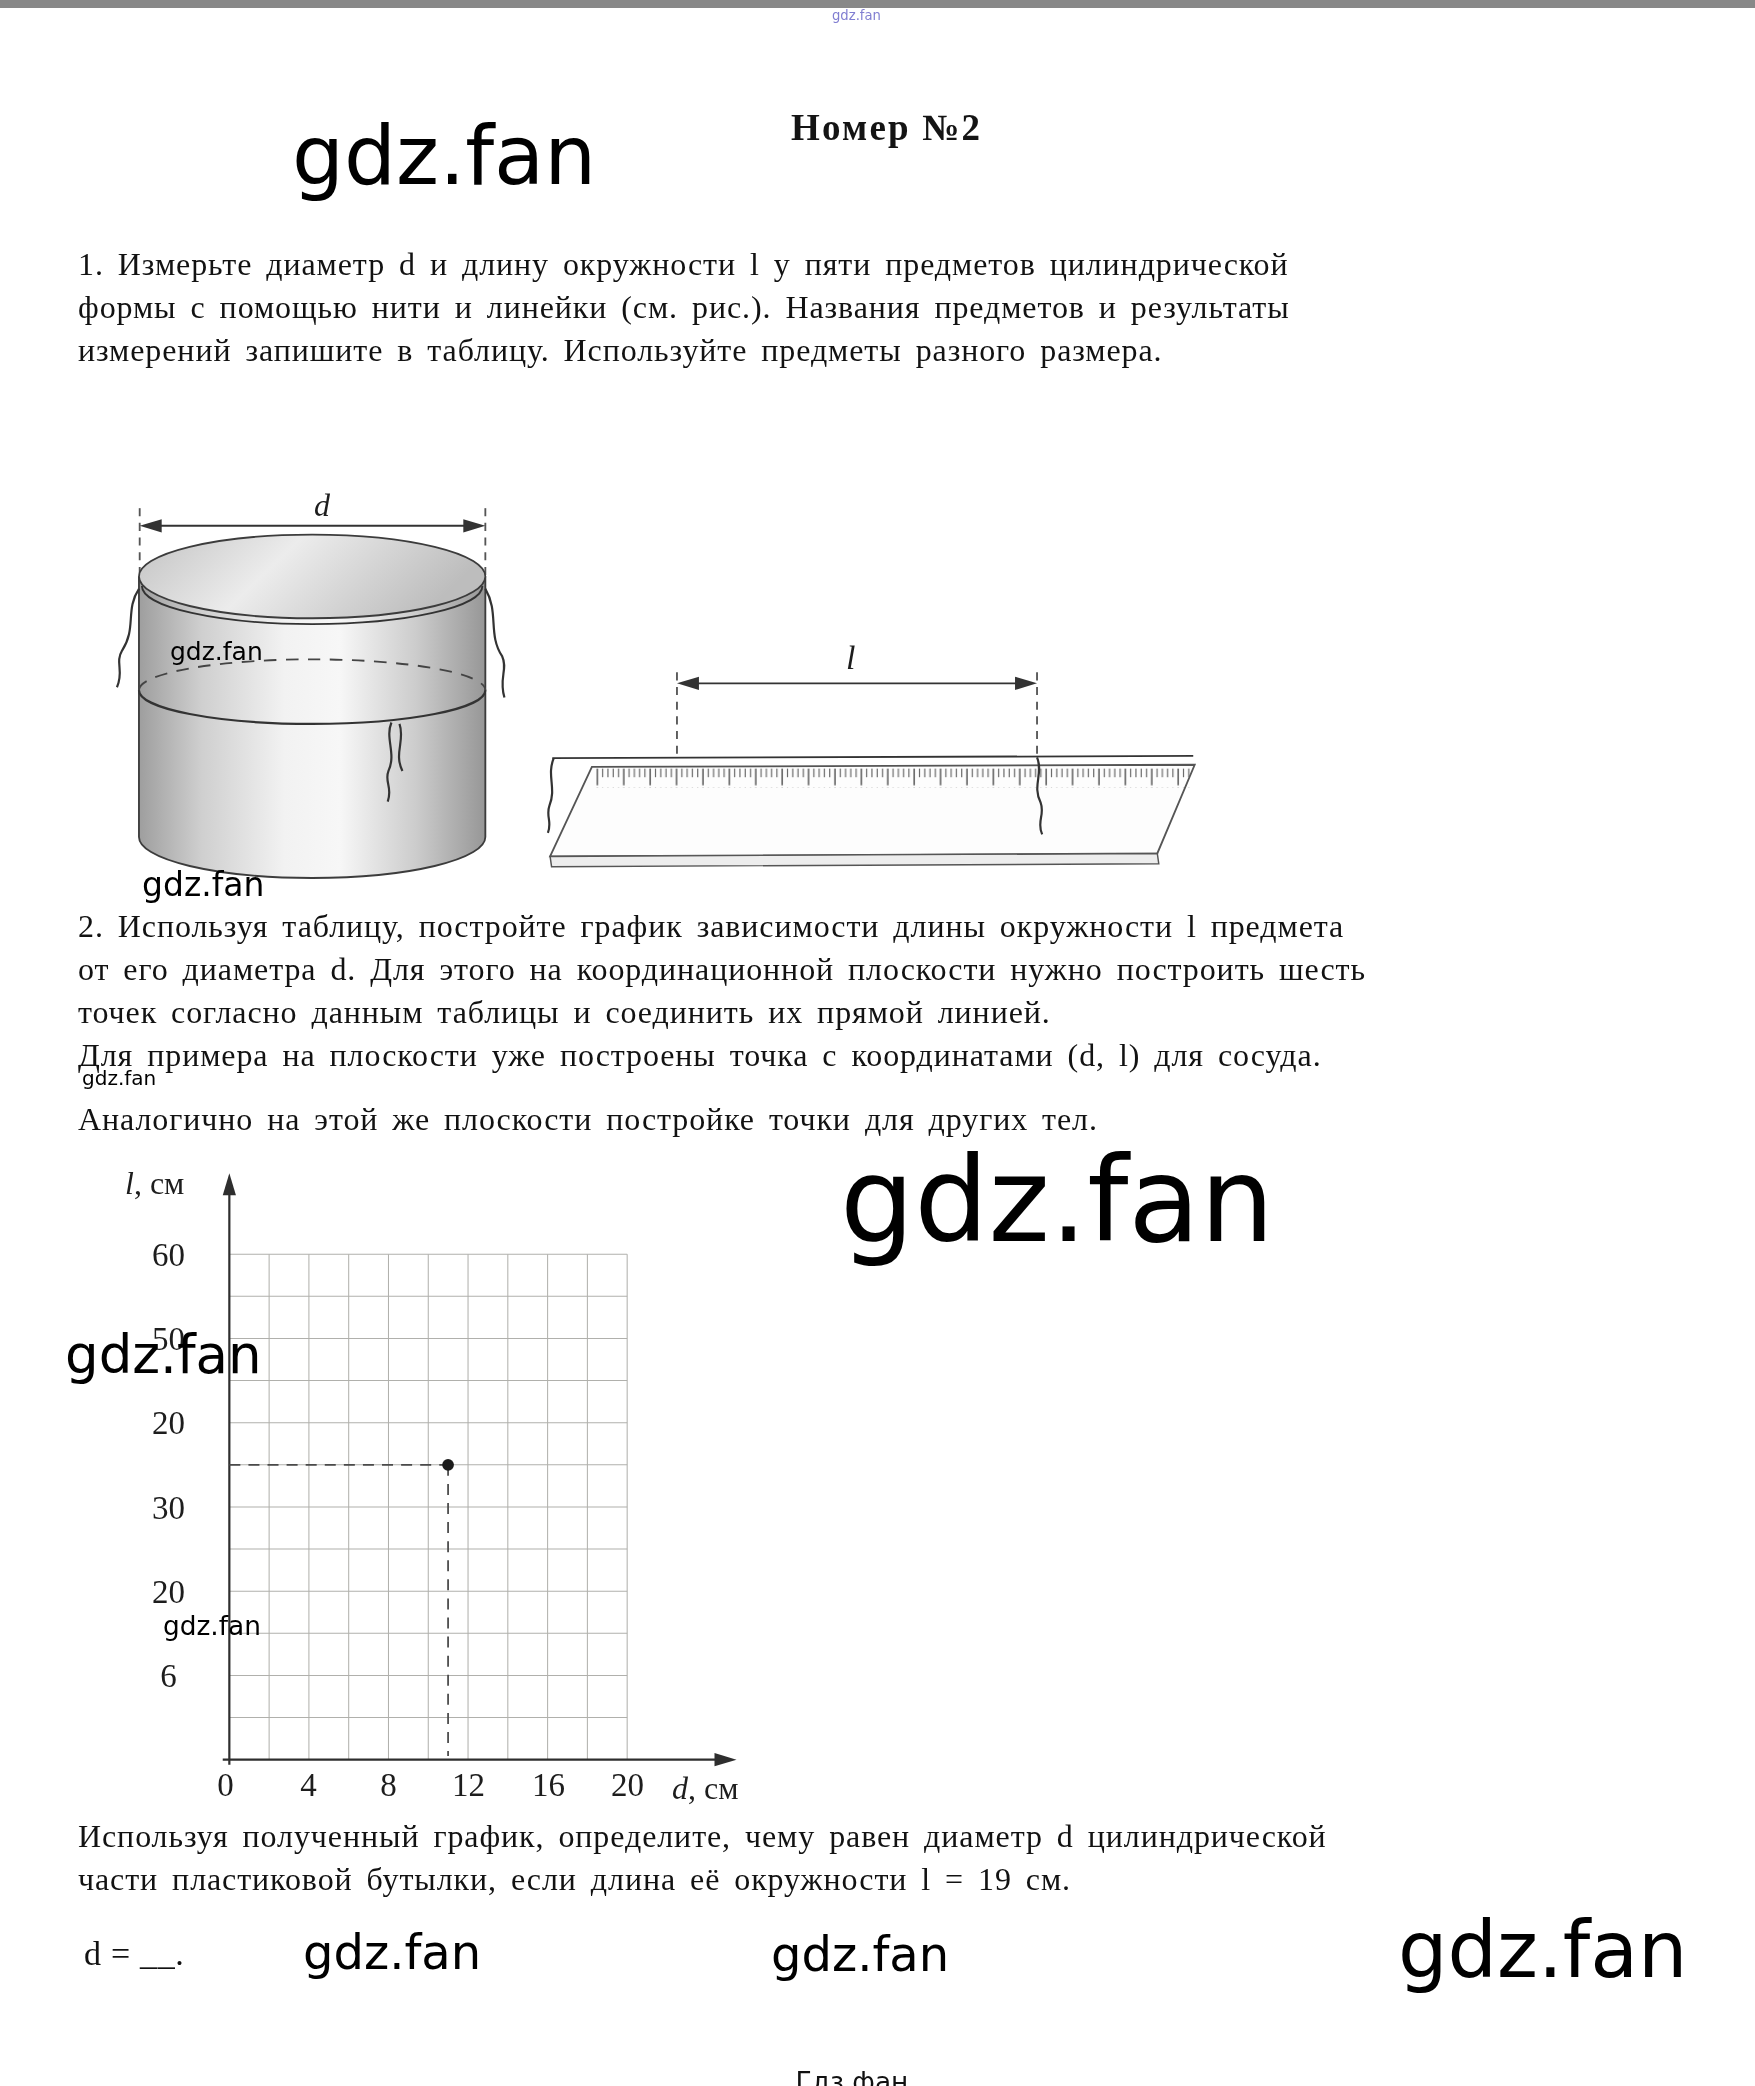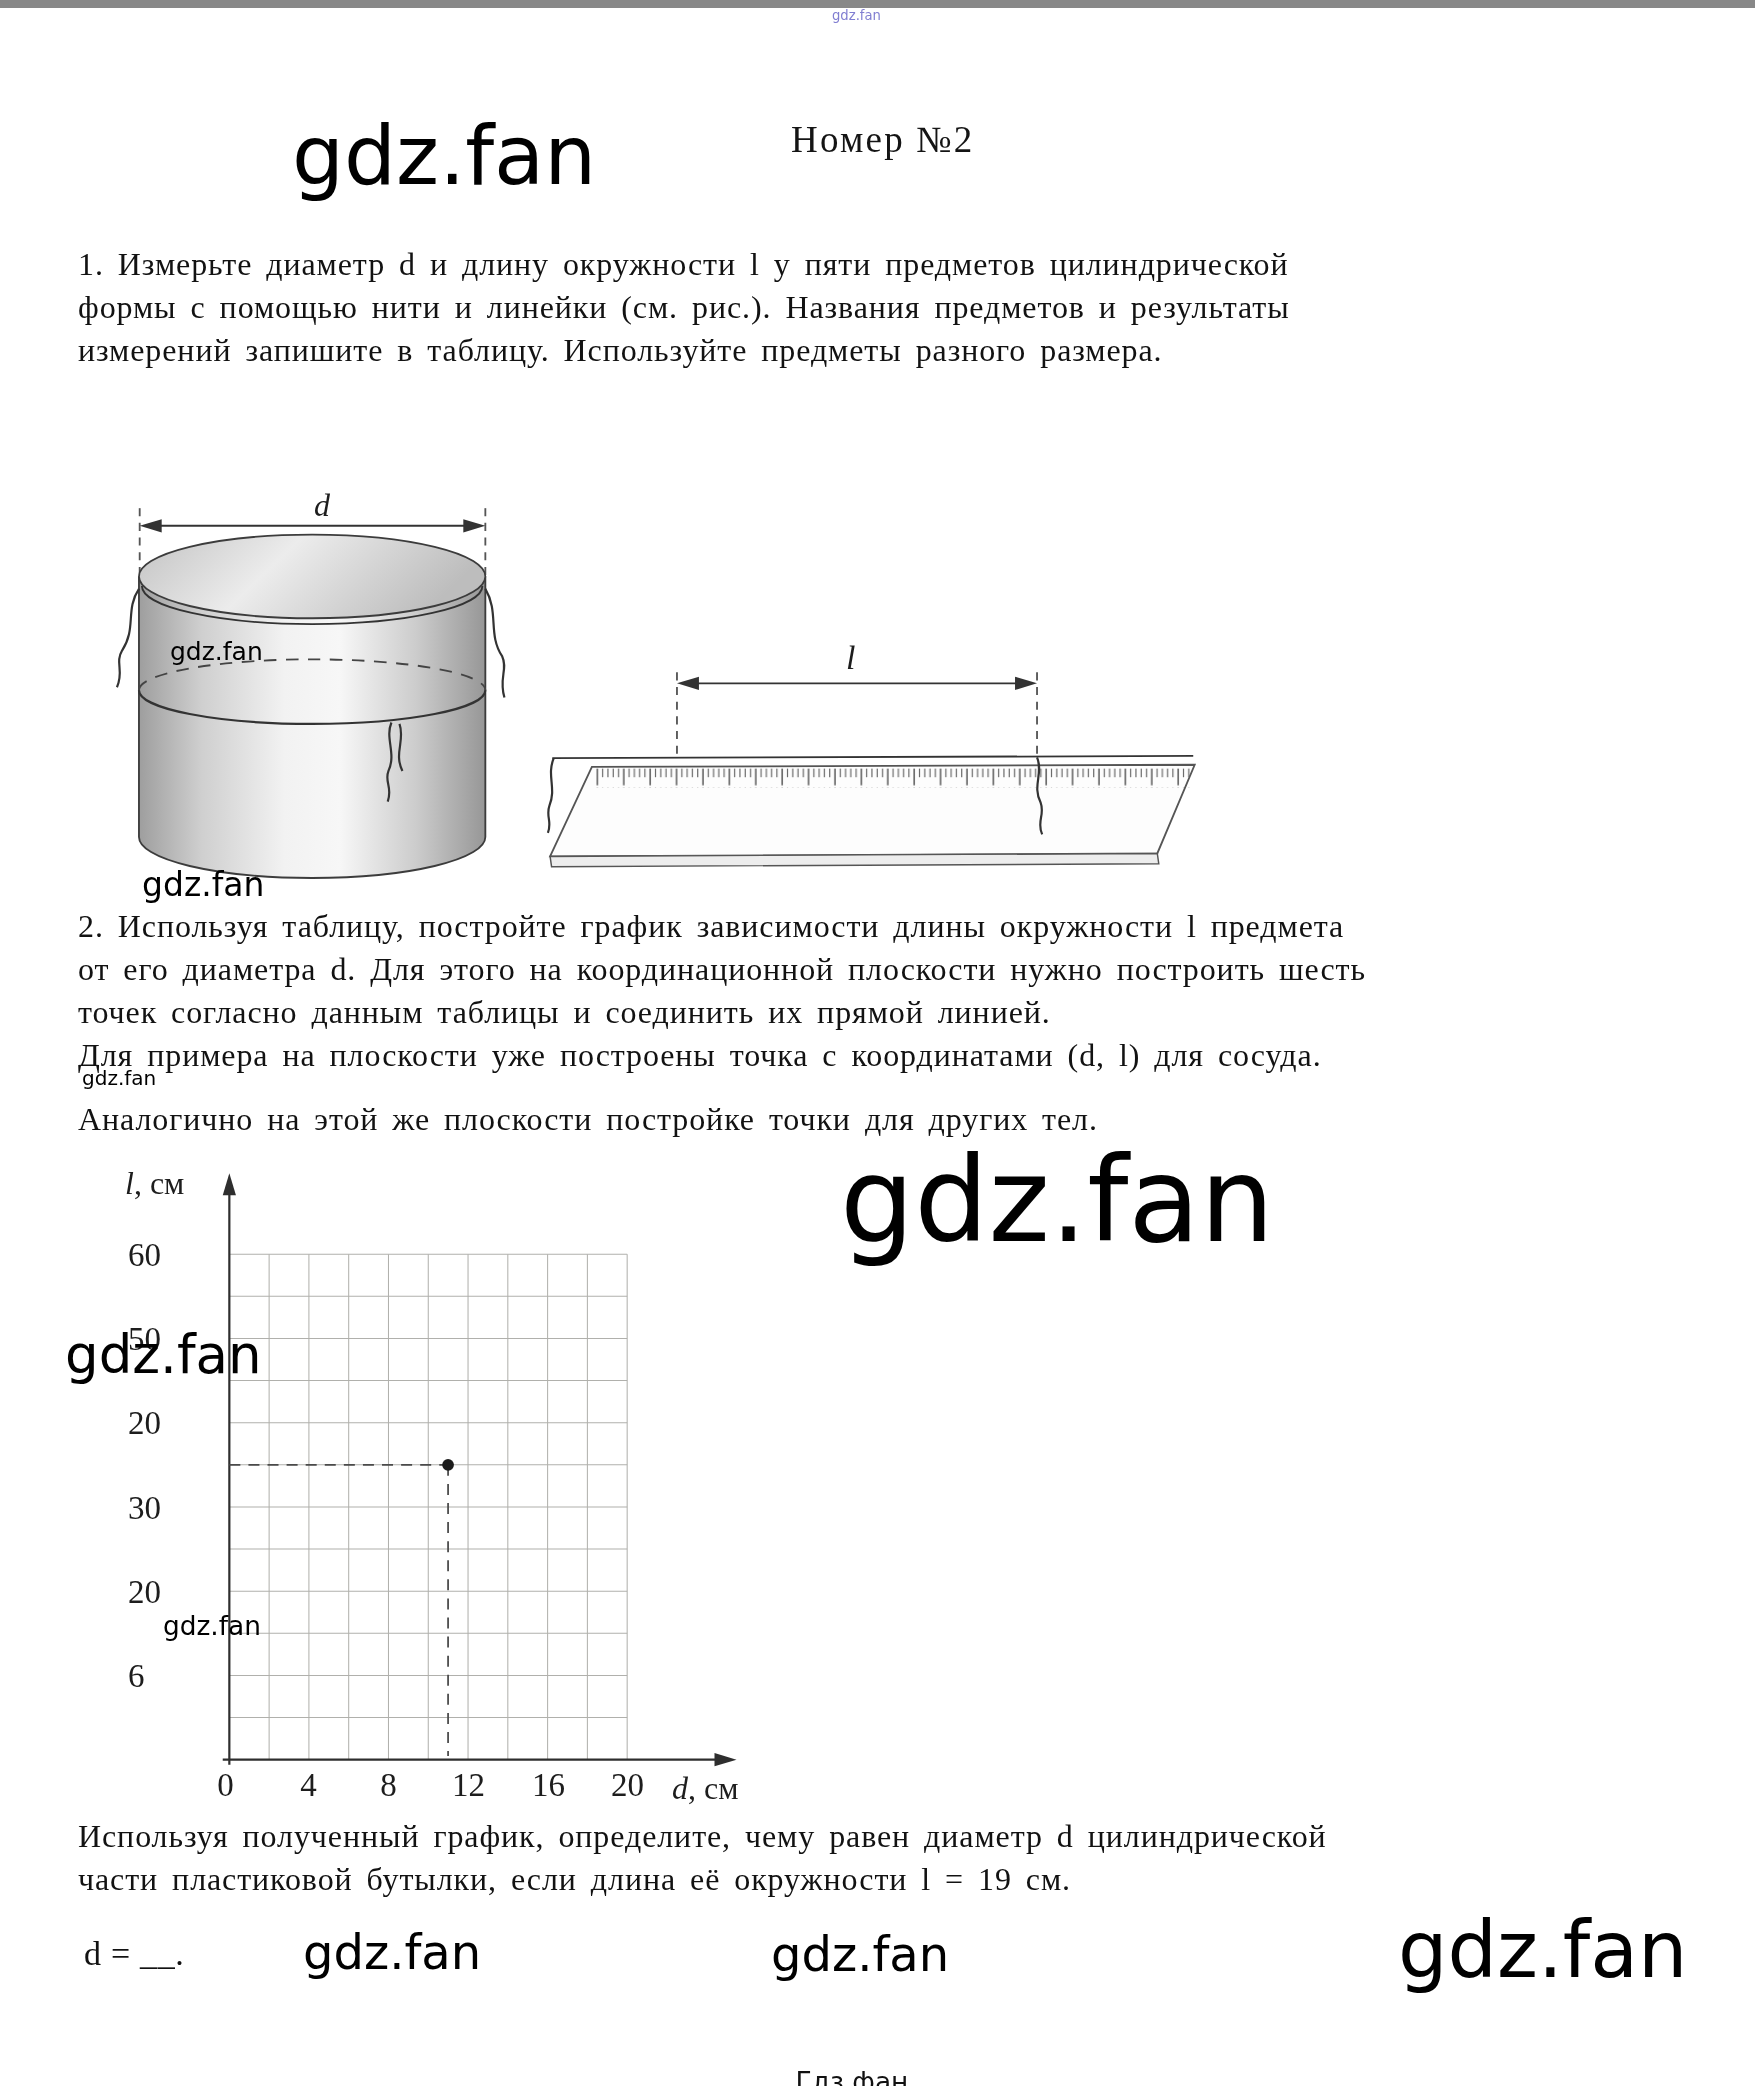--- a/index.html
+++ b/index.html
@@ -16,39 +16,39 @@
   .para .gap { margin-top:7.3px; }
   .para .gap-big { margin-top:20.6px; }
   .page-title { font-size:37px; letter-spacing:2.2px; color:#141414; }
   .heading { font-size:38px; font-weight:bold; letter-spacing:1.5px; color:#0c0c0c; }
   .wm {
     font-family:"DejaVu Sans", sans-serif; color:#000; white-space:nowrap;
     transform-origin:0 0; line-height:1; z-index:5;
   }
   .wm-blue { color:#6b68c9; opacity:.85; font-size:13.2px; }
   .tick { position:absolute; font-size:33px; color:#1d1d1d; line-height:34px; }
-  .tick-y { width:81px; text-align:left; }
+  .tick-y { width:81px; text-align:center; }
   .tick-x { width:73px; text-align:center; }
   .axis-label { position:absolute; font-size:32px; color:#1d1d1d; white-space:nowrap; }
   .axis-label .var, .dim-label .var { font-style:italic; }
   .dim-label { position:absolute; font-size:32px; font-style:italic; color:#1d1d1d; }
   .answer { font-size:34px; letter-spacing:0.7px; color:#121212; }
   .footer-brand {
     position:absolute; font-family:"DejaVu Sans", sans-serif;
     font-size:26.4px; color:#111; }
   svg { position:absolute; overflow:visible; }
 </style>
 </head>
 <body>
 
 <div class="page">
 
   <div class="abs wm wm-blue" style="left:832px; top:0.7px;">gdz.fan</div>
 
-  <div class="abs page-title" style="left:791px; top:110px;">Номер №2</div>
+  <div class="abs page-title" style="left:791px; top:98px;font-weight:bold;">Номер №2</div>
 
   <div class="abs wm" style="left:292px; top:107px; font-size:82px;">gdz.fan</div>
 
 
   <div class="abs para" style="left:78px; top:235px;">
     <div class="line">1. Измерьте диаметр d и длину окружности l у пяти предметов цилиндрической</div>
     <div class="line">формы с помощью нити и линейки (см. рис.). Названия предметов и результаты</div>
     <div class="line">измерений запишите в таблицу. Используйте предметы разного размера.</div>
   </div>
 

